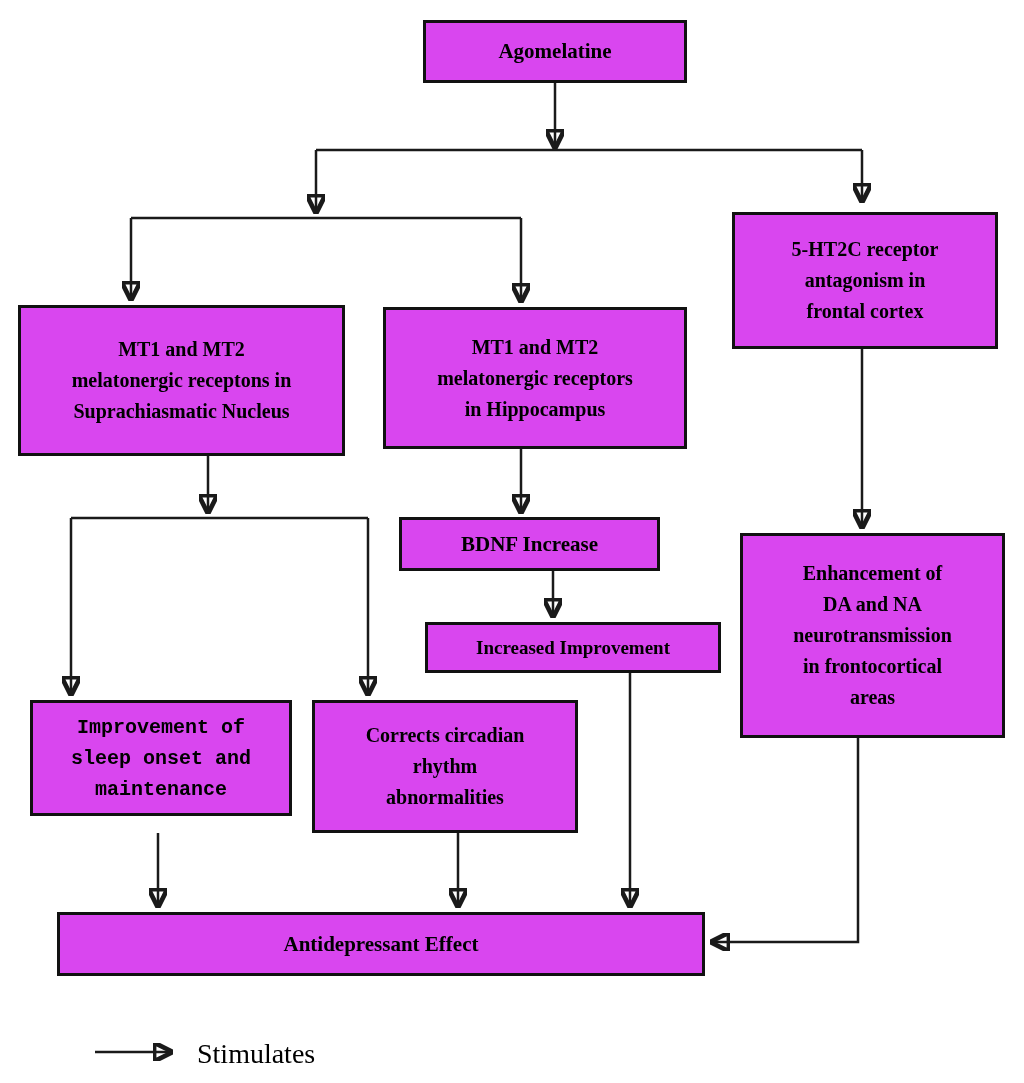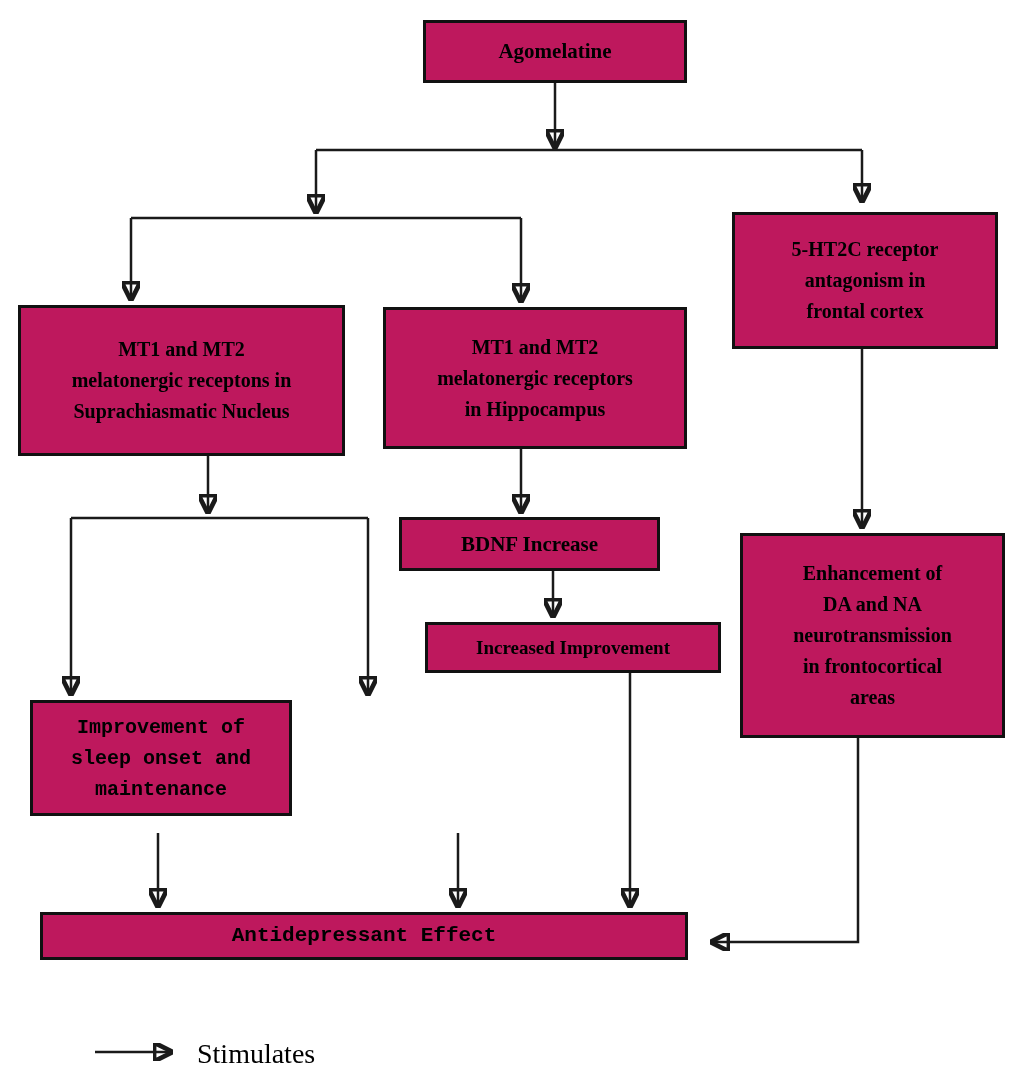--- a/index.html
+++ b/index.html
@@ -23,21 +23,21 @@
   }
   #connectors path {
     fill: none;
     stroke: #1a1a1a;
     stroke-width: 2.5;
   }
   .node {
     position: absolute;
     box-sizing: border-box;
     border: 3px solid #111111;
-    background: #be185d;
+    background: #d946ef;
     color: #000000;
     font-weight: bold;
     font-size: 20px;
     line-height: 1.55;
     display: flex;
     align-items: center;
     justify-content: center;
     text-align: center;
     white-space: pre-line;
   }
@@ -100,24 +100,27 @@
 frontal cortex</div>
 
   <div class="node big" style="left:399px; top:517px; width:261px; height:54px;text-align:center;">BDNF Increase</div>
 
   <div class="node small" style="left:425px; top:622px; width:296px; height:51px;">Increased Improvement</div>
 
   <div class="node" style="left:30px; top:700px; width:262px; height:116px;font-family:Liberation Mono, monospace;">Improvement of
 sleep onset and
 maintenance</div>
 
+  <div class="node" style="left:312px; top:700px; width:266px; height:133px;">Corrects circadian
+rhythm
+abnormalities</div>
 
   <div class="node" style="left:740px; top:533px; width:265px; height:205px;">Enhancement of
 DA and NA
 neurotransmission
 in frontocortical
 areas</div>
 
-  <div class="node big" style="left:40px; top:912px; width:648px; height:48px;font-family:Liberation Mono, monospace;">Antidepressant Effect</div>
+  <div class="node big" style="left:57px; top:912px; width:648px; height:64px;">Antidepressant Effect</div>
 
   <div class="legend-label">Stimulates</div>
 
 </div>
 
 </body></html>

